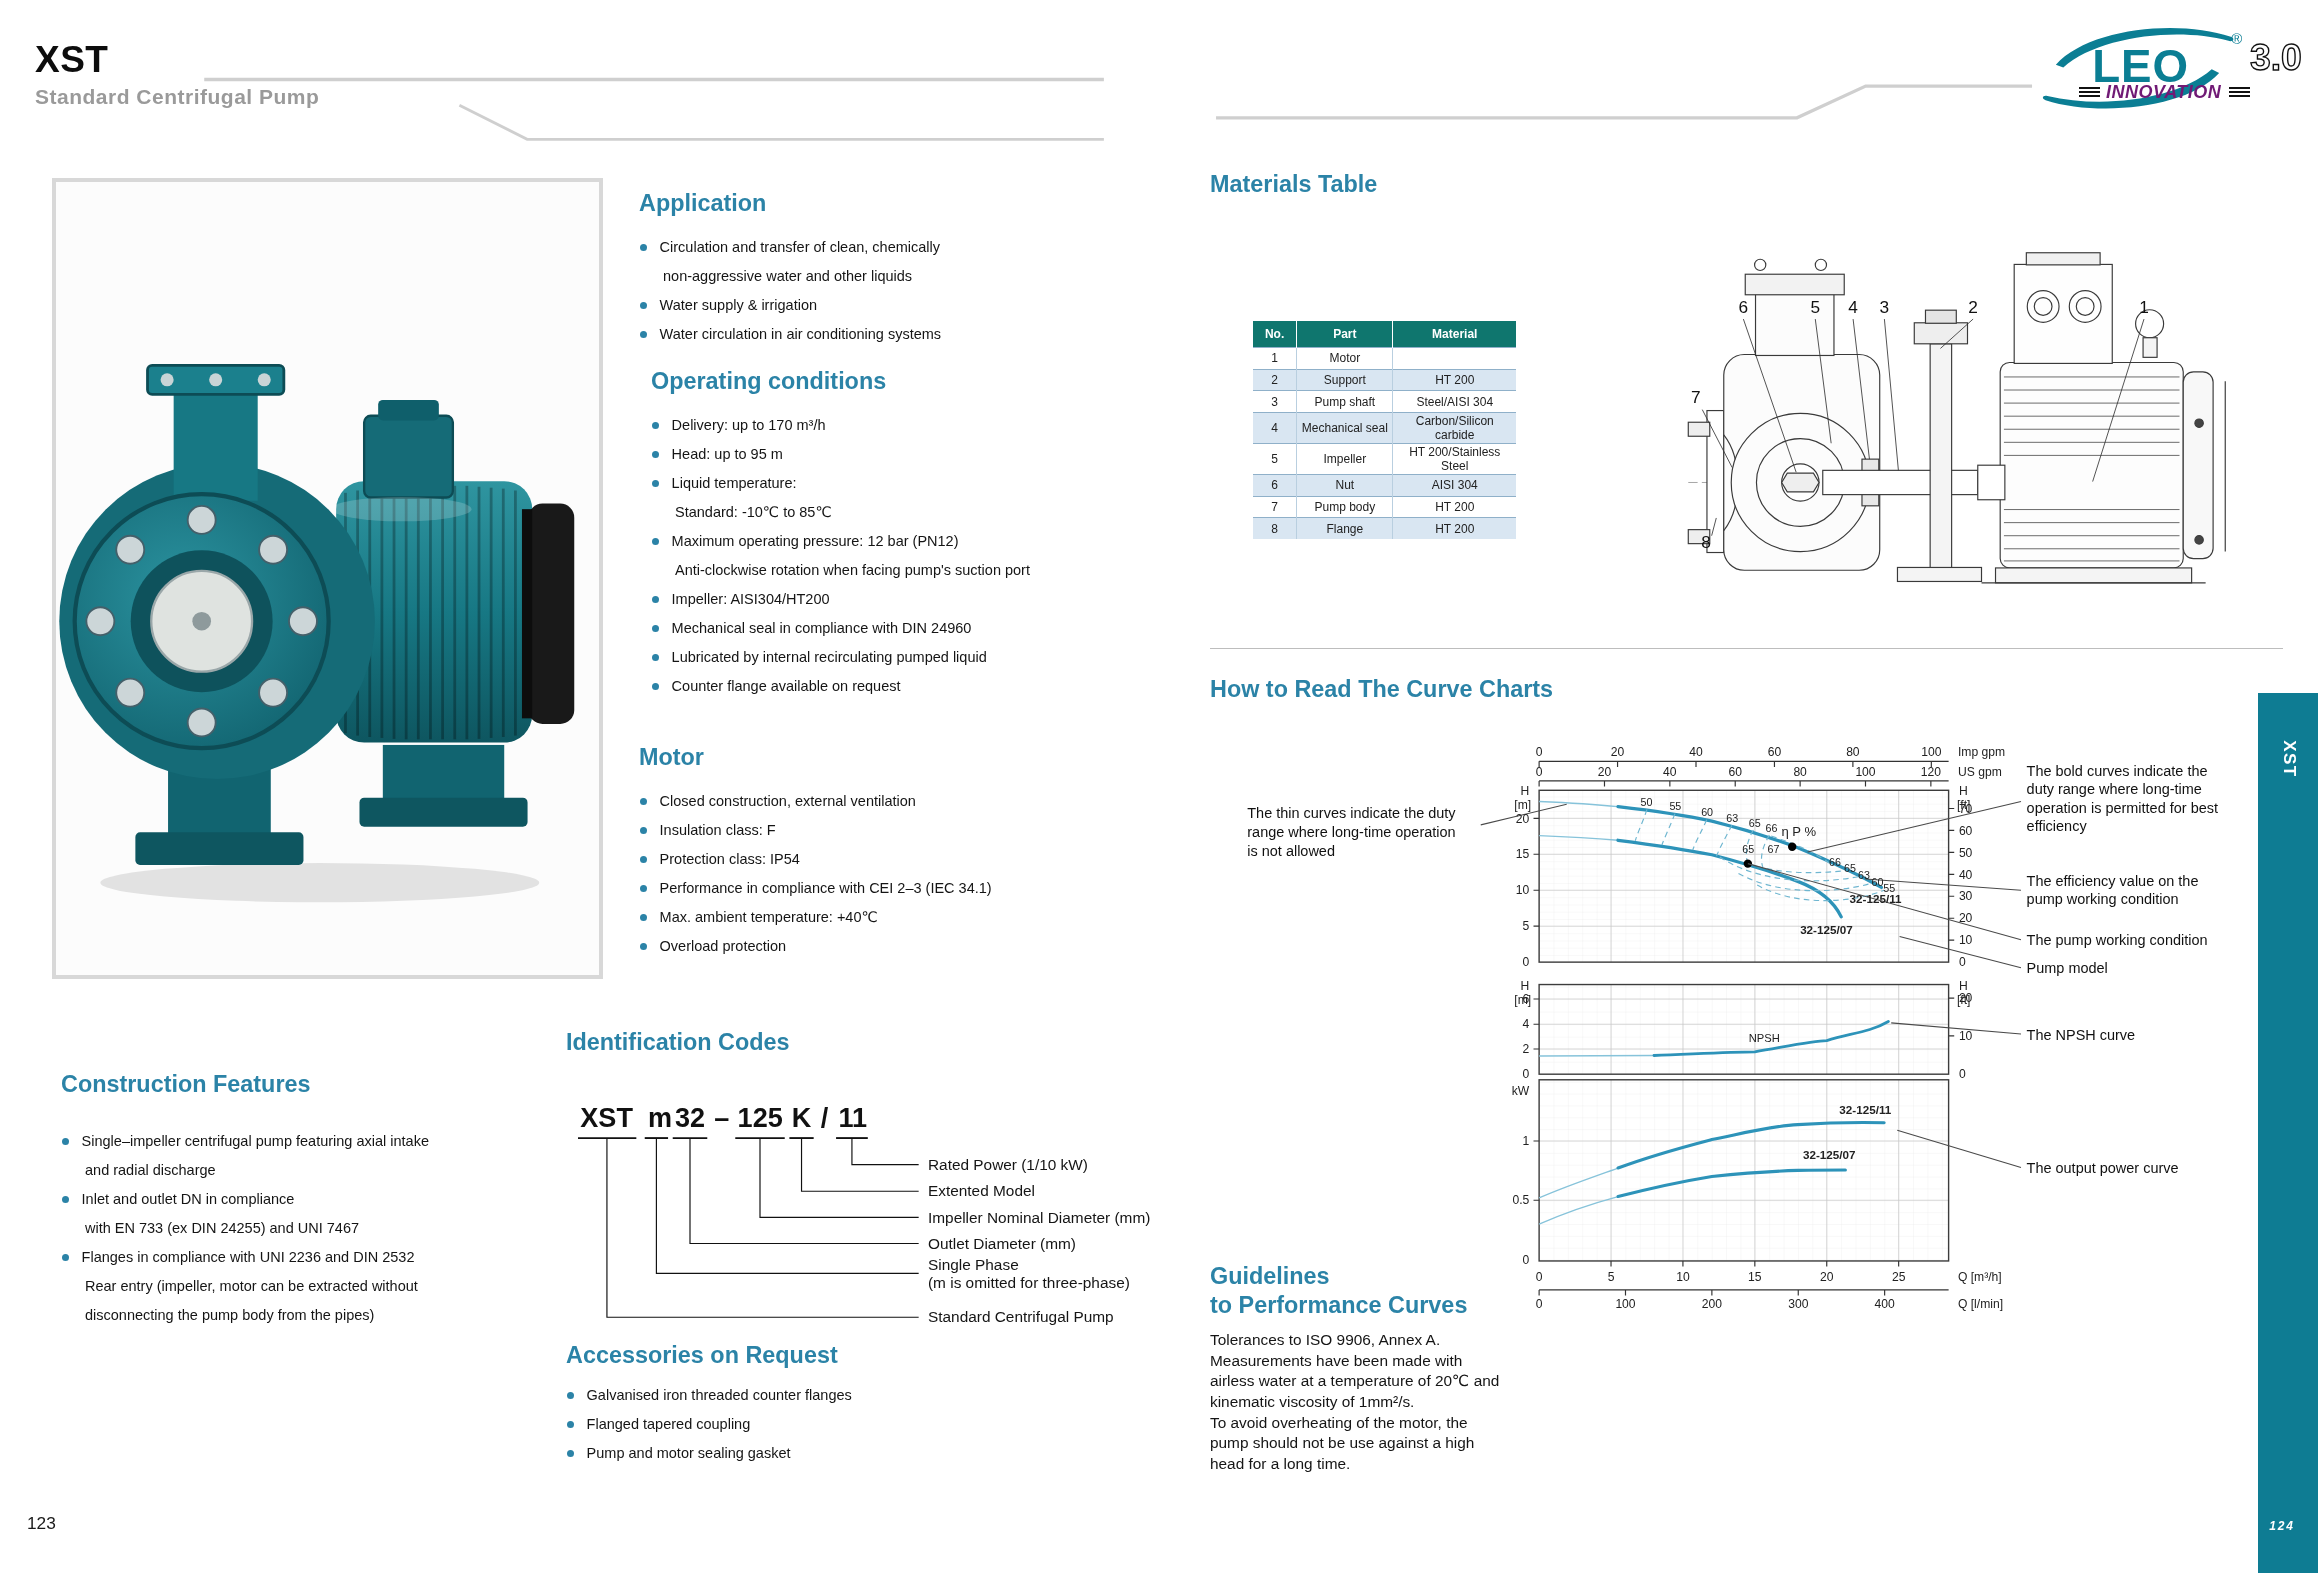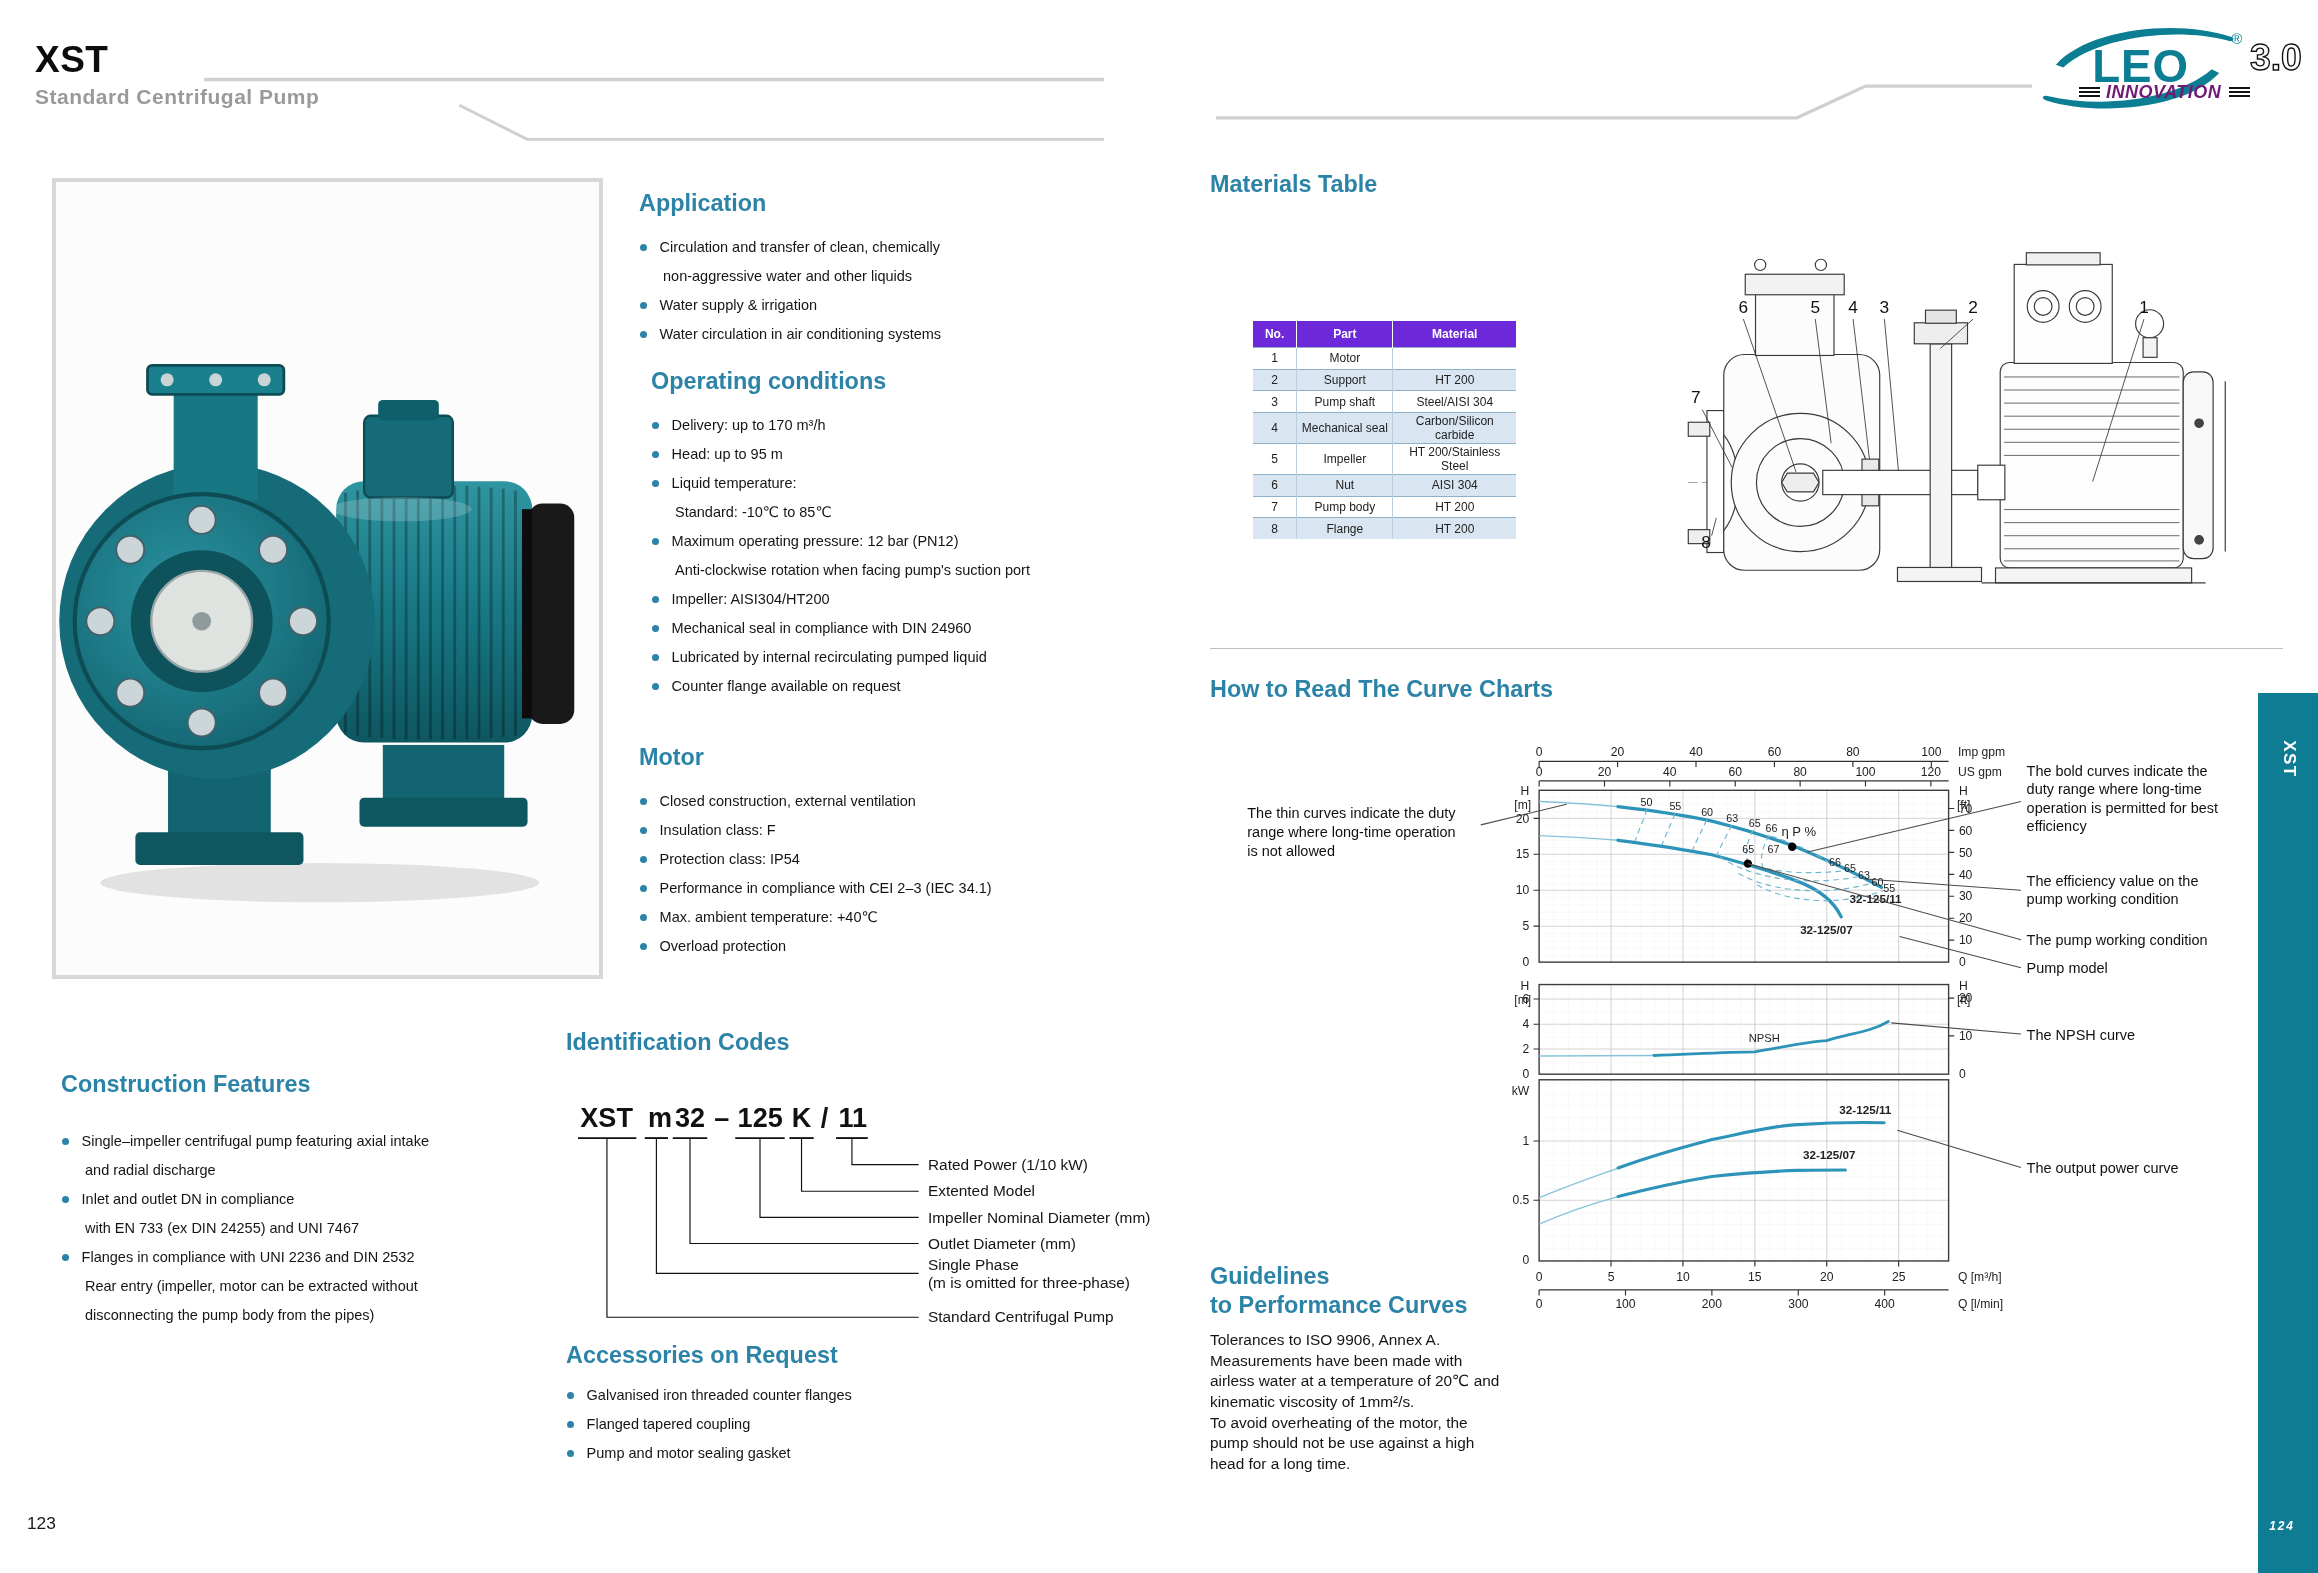--- a/index.html
+++ b/index.html
@@ -14,21 +14,21 @@
   h2.teal.two{line-height:1.22;}
   
   .sec ul{list-style:none;margin:16px 0 0 0;padding:0;}
   .sec li{position:relative;padding-left:20.6px;font-size:14.5px;line-height:29px;white-space:nowrap;color:#151515;}
   .sec li.b::before{content:"";position:absolute;left:0.9px;top:11.2px;width:7.5px;height:7.5px;border-radius:50%;background:#2b83a7;}
   .sec li.c{padding-left:24px;}
   
   .photo-frame{border:4.2px solid #d8d8d8;background:#fcfcfc;}
   
   table.mat{border-collapse:collapse;width:263px;font-size:12px;}
-  table.mat th{background:#6d28d9;color:#fff;font-weight:bold;height:24px;border-left:1.4px solid #fff;}
+  table.mat th{background:#0f766e;color:#fff;font-weight:bold;height:24px;border-left:1.4px solid #fff;}
   table.mat th:first-child{border-left:none;}
   table.mat td{height:18.7px;text-align:center;color:#222;border-top:0.9px solid #8fb0c9;border-left:0.5px solid #b9cfe0;}
   table.mat td:first-child{border-left:none;}
   table.mat tr.alt td{background:#d9e6f2;}
   .col-no{width:43px;}.col-part{width:96px;}.col-mat{width:124px;}
   
   .guide-body{margin-top:11.2px;font-size:15.4px;line-height:20.6px;color:#151515;}
   .guide-body div{white-space:nowrap;}
   
   .side-tab{background:#0e7c93;}

